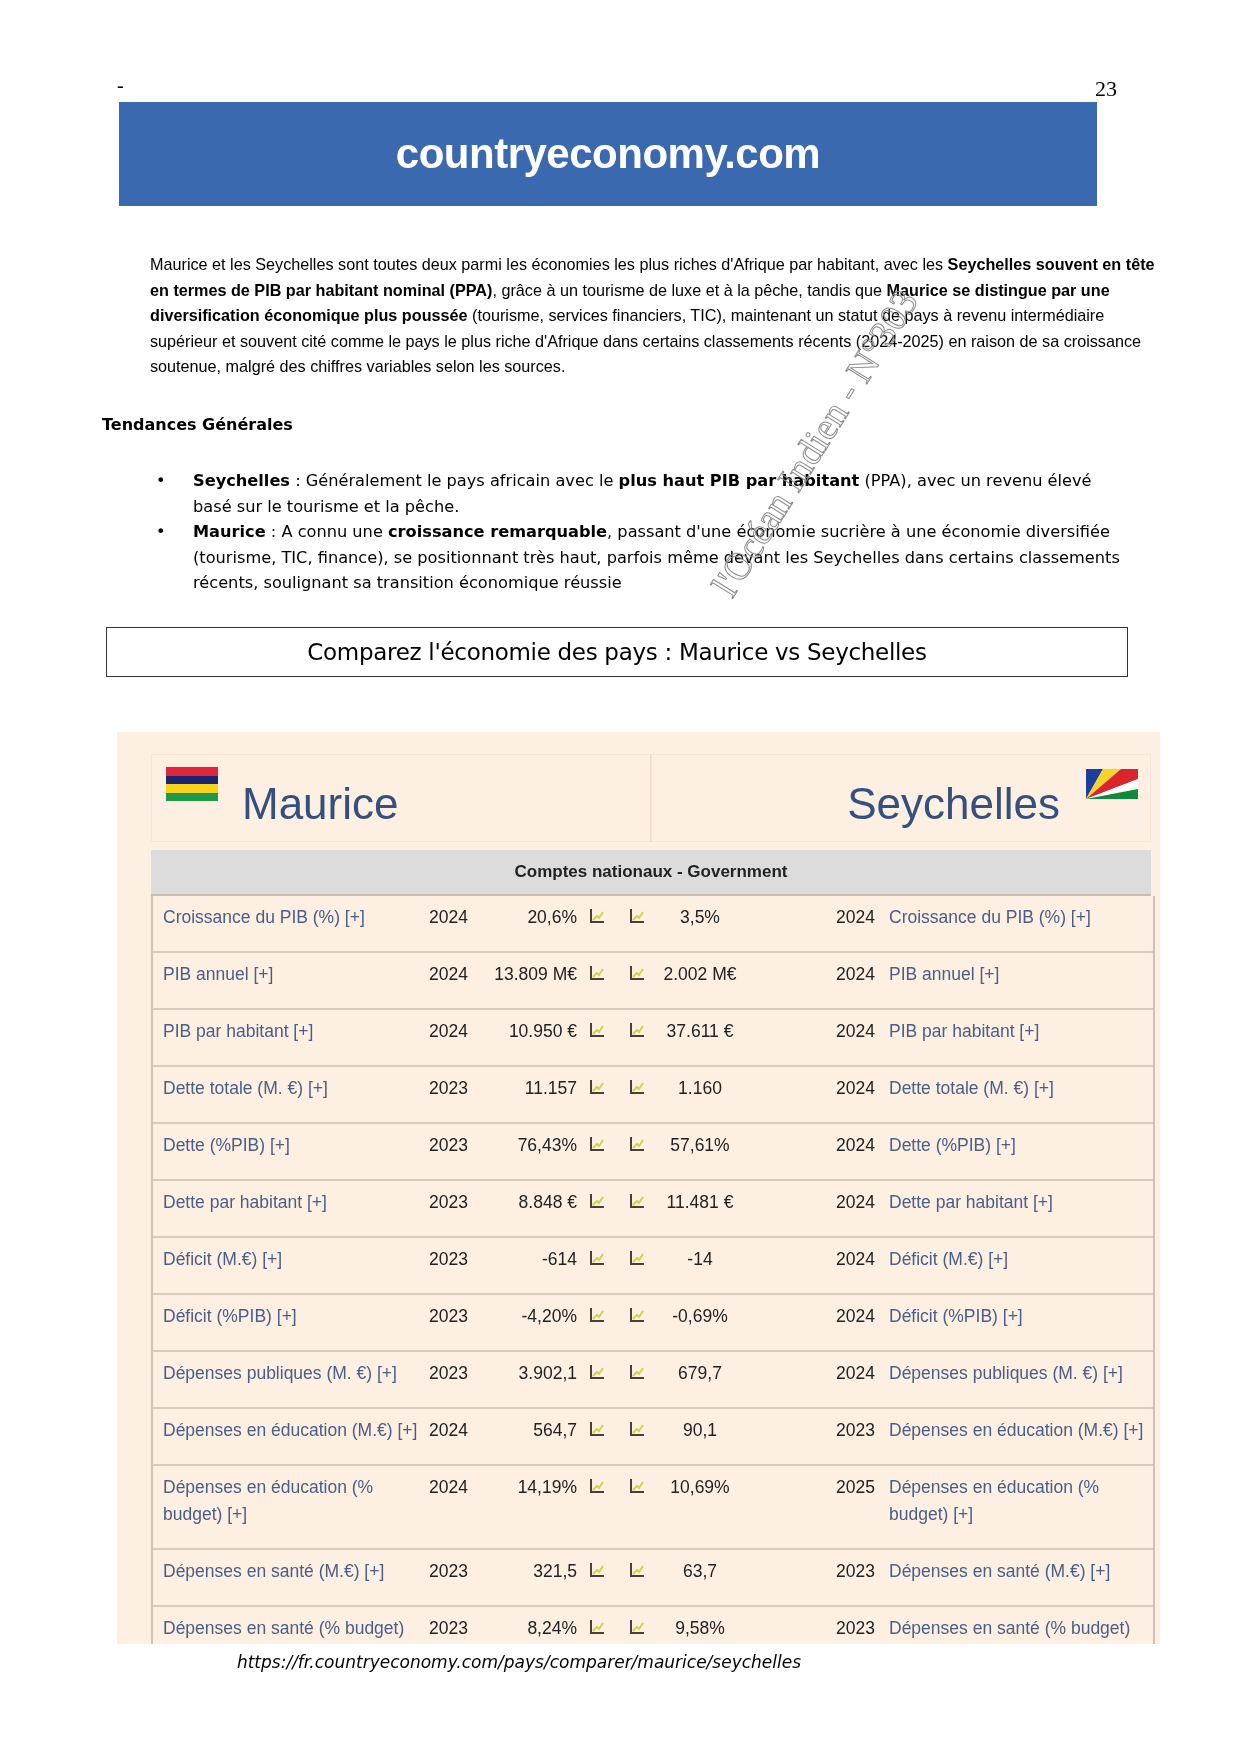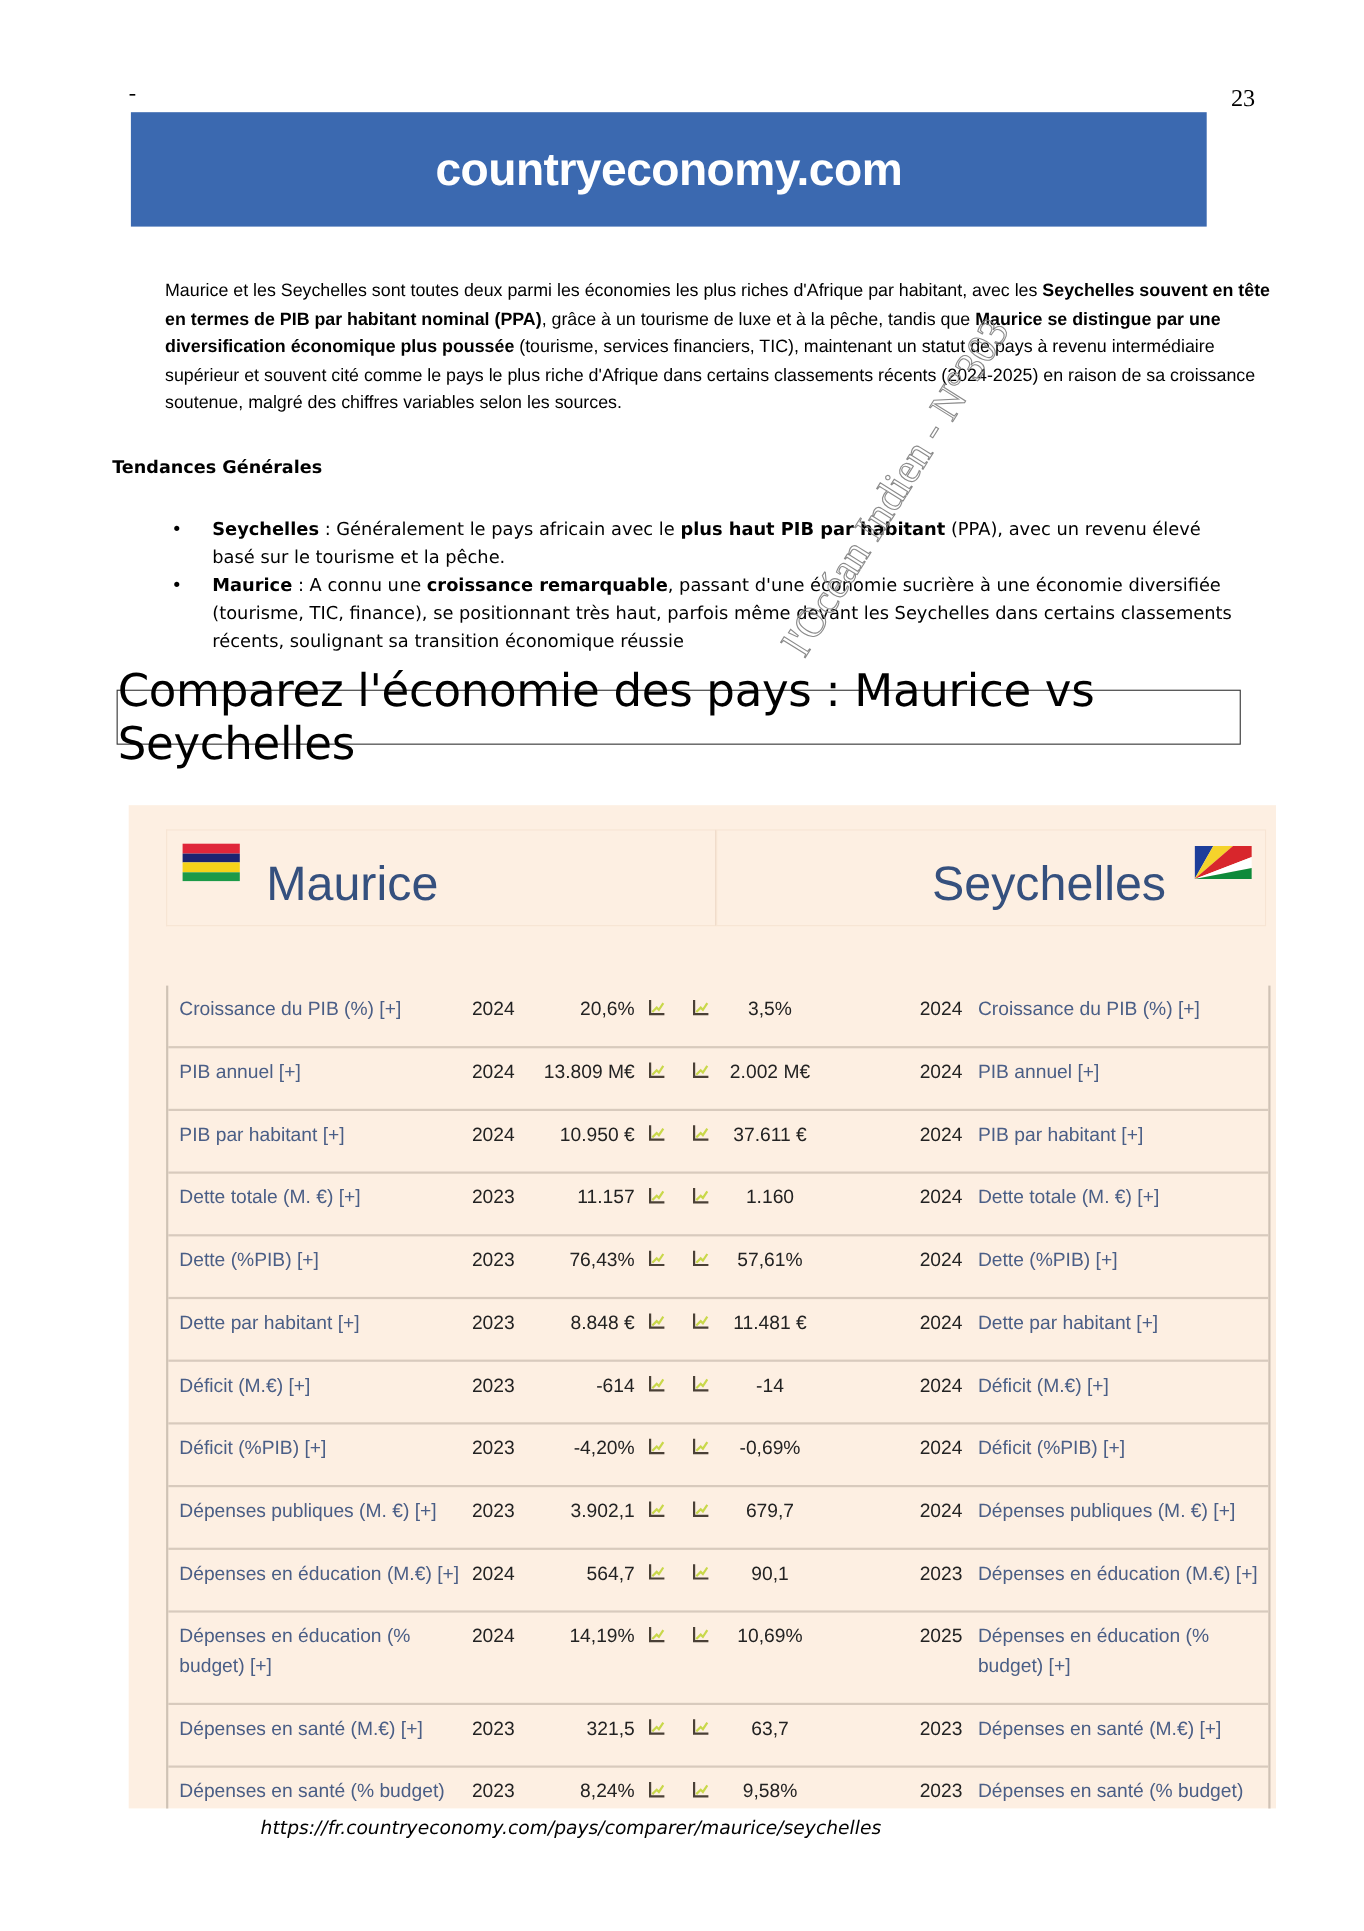--- a/index.html
+++ b/index.html
@@ -1,33 +1,33 @@
 <!DOCTYPE html>
 <html><head>
   <meta charset="utf-8">
   <style>
     html, body { margin: 0; padding: 0; background: #ffffff; }
     body { width: 1240px; height: 1755px; position: relative; overflow: hidden;
            font-family: "Liberation Sans", sans-serif; color: #000; }
     .page-header-dash { position: absolute; left: 117px; top: 74px; font-family: "Liberation Serif", serif; font-size: 20px; }
-    .page-number { position: absolute; left: 1095px; top: 76px; font-family: "Liberation Serif", serif; font-size: 22px; margin-left: 24px; }
+    .page-number { position: absolute; left: 1095px; top: 76px; font-family: "Liberation Serif", serif; font-size: 22px; }
     .banner { position: absolute; left: 119px; top: 102px; width: 978px; height: 104px; background: #3b69b0;
               display: flex; align-items: center; justify-content: center; }
     .banner-text { color: #ffffff; font-family: "Liberation Sans", sans-serif; font-weight: bold; font-size: 42px; letter-spacing: -0.5px; }
     .intro { position: absolute; left: 118px; top: 236px; width: 1010px; font-family: Liberation Sans, sans-serif;
              font-size: 16.2px; line-height: 25.5px; margin-left: 32px; }
     .intro b { font-weight: bold; }
     .section-heading { position: absolute; left: 102px; top: 415px; font-family: "DejaVu Sans", sans-serif; font-weight: bold; font-size: 16px; }
     .bullets { position: absolute; left: 118px; top: 468px; width: 1010px; margin: 0; padding: 0; list-style: none;
                font-family: "DejaVu Sans", sans-serif; font-size: 16.2px; line-height: 25.5px; }
     .bullets li { position: relative; padding-left: 75px; margin-bottom: 0; }
     .bullets li .bullet { position: absolute; left: 38px; top: 0; }
     .title-box { position: absolute; left: 106px; top: 627px; width: 1020px; height: 48px; border: 1.5px solid #333;
                  display: flex; align-items: center; justify-content: center; }
-    .title-text { font-family: "DejaVu Sans", sans-serif; font-size: 41px; letter-spacing: -0.3px; }
+    .title-text { font-family: "DejaVu Sans", sans-serif; font-size: 23px; letter-spacing: -0.3px; }
     .watermark { position: absolute; left: 740px; top: 560px; font-family: "Liberation Serif", serif; font-size: 38px;
                  color: transparent; -webkit-text-stroke: 1px #8a8a8a; transform: rotate(-58deg); transform-origin: left bottom;
                  white-space: nowrap; z-index: 5; pointer-events: none; }
     .screenshot { position: absolute; left: 117px; top: 732px; width: 1043px; height: 912px; background: #fdefe2; overflow: hidden; z-index: 6; }
     .country-header { position: absolute; left: 34px; top: 22px; width: 1000px; height: 88px; display: flex; }
     .country-cell { flex: 1; border: 1px solid #f7e4d3; position: relative; }
     .country-cell.left { border-right: 1px solid #f0dccb; }
     .flag-mu { position: absolute; left: 14px; top: 12px; width: 52px; height: 34px; display: flex; flex-direction: column; }
     .flag-mu span { flex: 1; }
     .country-name { position: absolute; top: 24px; font-size: 44px; color: #35507e; font-family: "Liberation Sans", sans-serif; }
@@ -92,20 +92,21 @@
       <svg class="flag-sc" viewBox="0 0 52 30">
         <polygon points="0,30 0,0 17,0" fill="#1d3e9a"></polygon>
         <polygon points="0,30 17,0 35,0" fill="#f5d32b"></polygon>
         <polygon points="0,30 35,0 52,0 52,10" fill="#d8262c"></polygon>
         <polygon points="0,30 52,10 52,20" fill="#ffffff"></polygon>
         <polygon points="0,30 52,20 52,30" fill="#0e8a3a"></polygon>
       </svg>
     </div>
   </div>
 
+  <div class="section-bar">Comptes nationaux - Government</div>
 
   <div class="rows" id="rows">
       <div class="row">
         <div class="cell c-lab-l">Croissance du PIB (%) [+]</div>
         <div class="cell c-year-l">2024</div>
         <div class="cell c-val-l">20,6%</div>
         <div class="cell c-ico"><svg class="chart-ico" viewBox="0 0 18 18">
             <path d="M3 2 V15 H16" stroke="#4a4036" stroke-width="2" fill="none"></path>
             <path d="M5 13 L9 9 L11 11 L15 5" stroke="#c9d84a" stroke-width="2" fill="none"></path>
           </svg></div>

